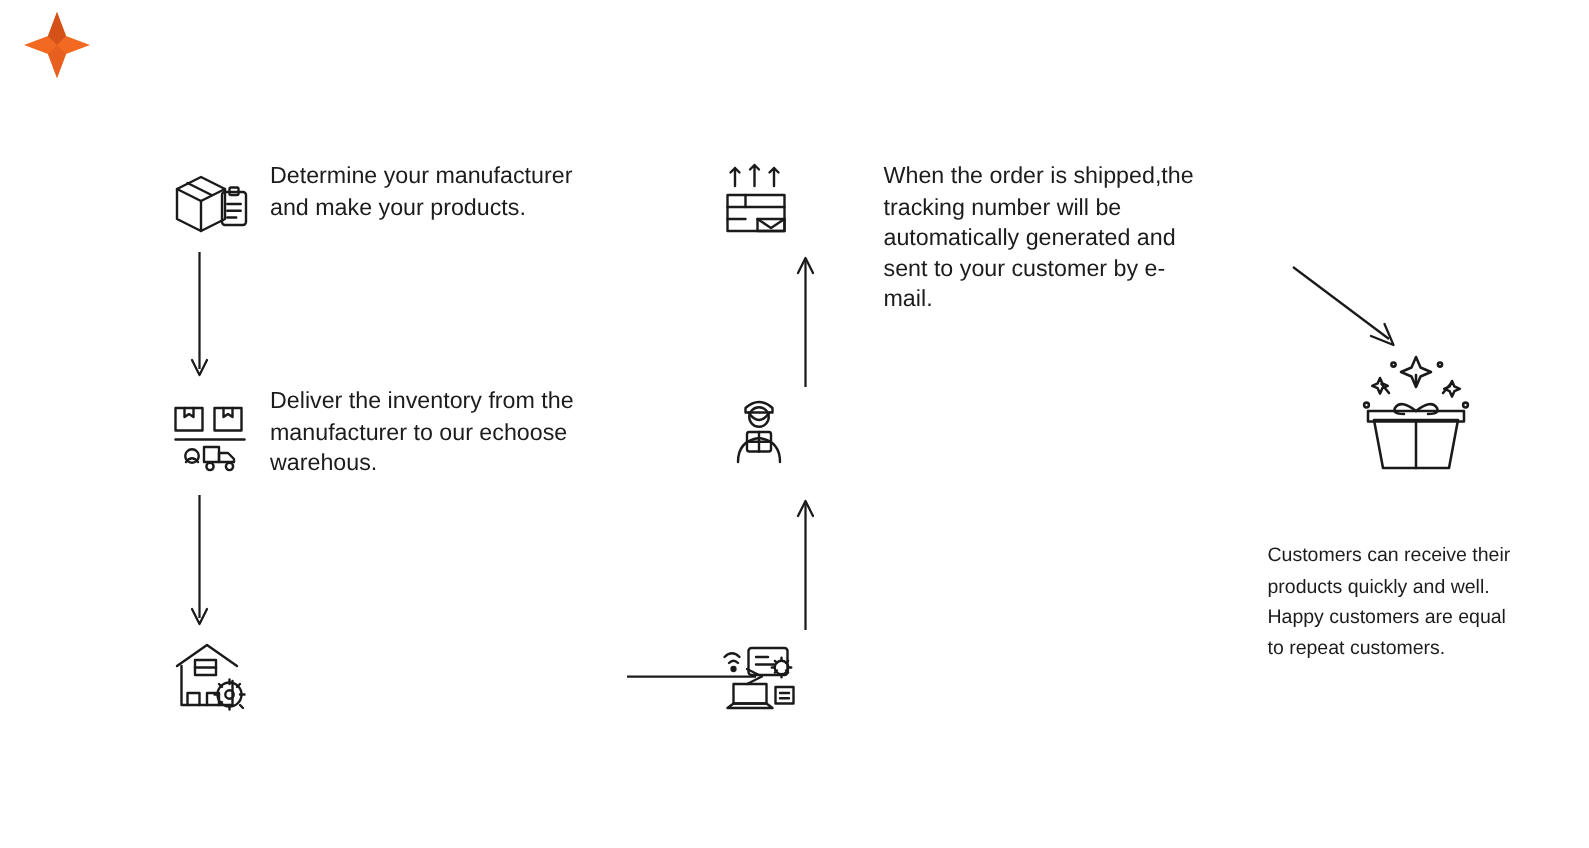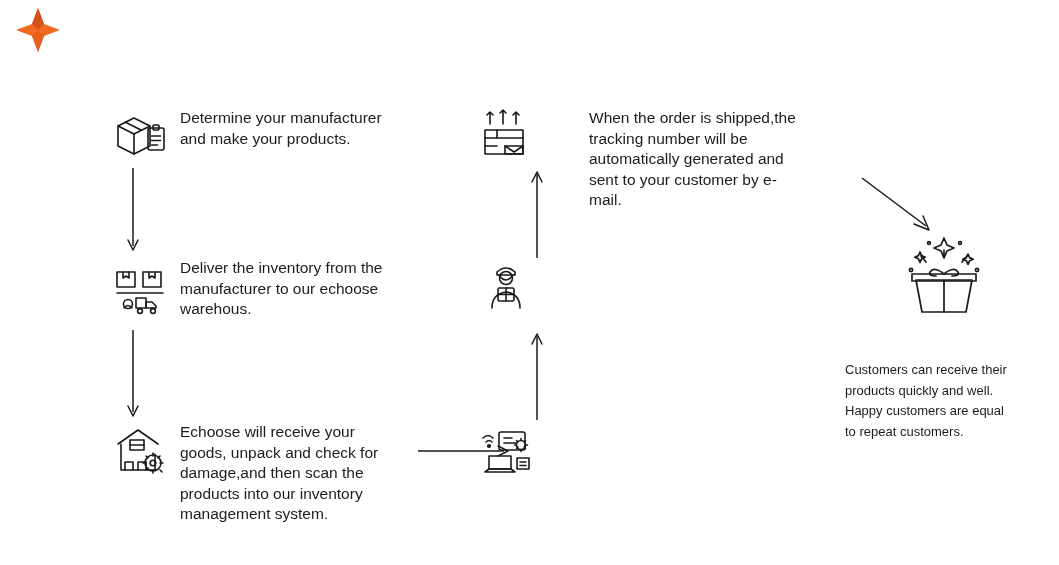--- a/index.html
+++ b/index.html
@@ -147,25 +147,20 @@
       <rect x="18" y="18" width="14" height="10"></rect>
       <path d="M18 23 h14"></path>
       <path d="M13 48 v-8 h8 v8"></path>
       <path d="M26 48 v-8 h8 v8"></path>
       <circle cx="41" cy="41" r="8"></circle>
       <path d="M41 34 v-3 M41 51 v-3 M34 41 h-3 M51 41 h-3
                M36 36 l-2 -2 M48 48 l2 2 M46 36 l2 -2 M36 46 l-2 2"></path>
       <circle cx="41" cy="41" r="2.8"></circle>
     </svg>
   </div>
-  <div class="step-text">Echoose will receive your
-goods, unpack and check for
-damage,and then scan the
-products into our inventory
-management system.</div>
 </div>
 
 <div class="step col2 row3 c2w">
   <div class="step-icon">
     <svg viewBox="0 0 58 58" fill="none" stroke="#1a1a1a" stroke-width="1.6" stroke-linecap="round" stroke-linejoin="round">
       <path d="M6 16 q5 -5 10 0"></path>
       <path d="M9 20 q3 -3 6 0"></path>
       <circle cx="12" cy="24" r="1.3" fill="#1a1a1a"></circle>
       <rect x="22" y="10" width="26" height="18" rx="2"></rect>
       <path d="M27 16 h8 M27 21 h12"></path>

